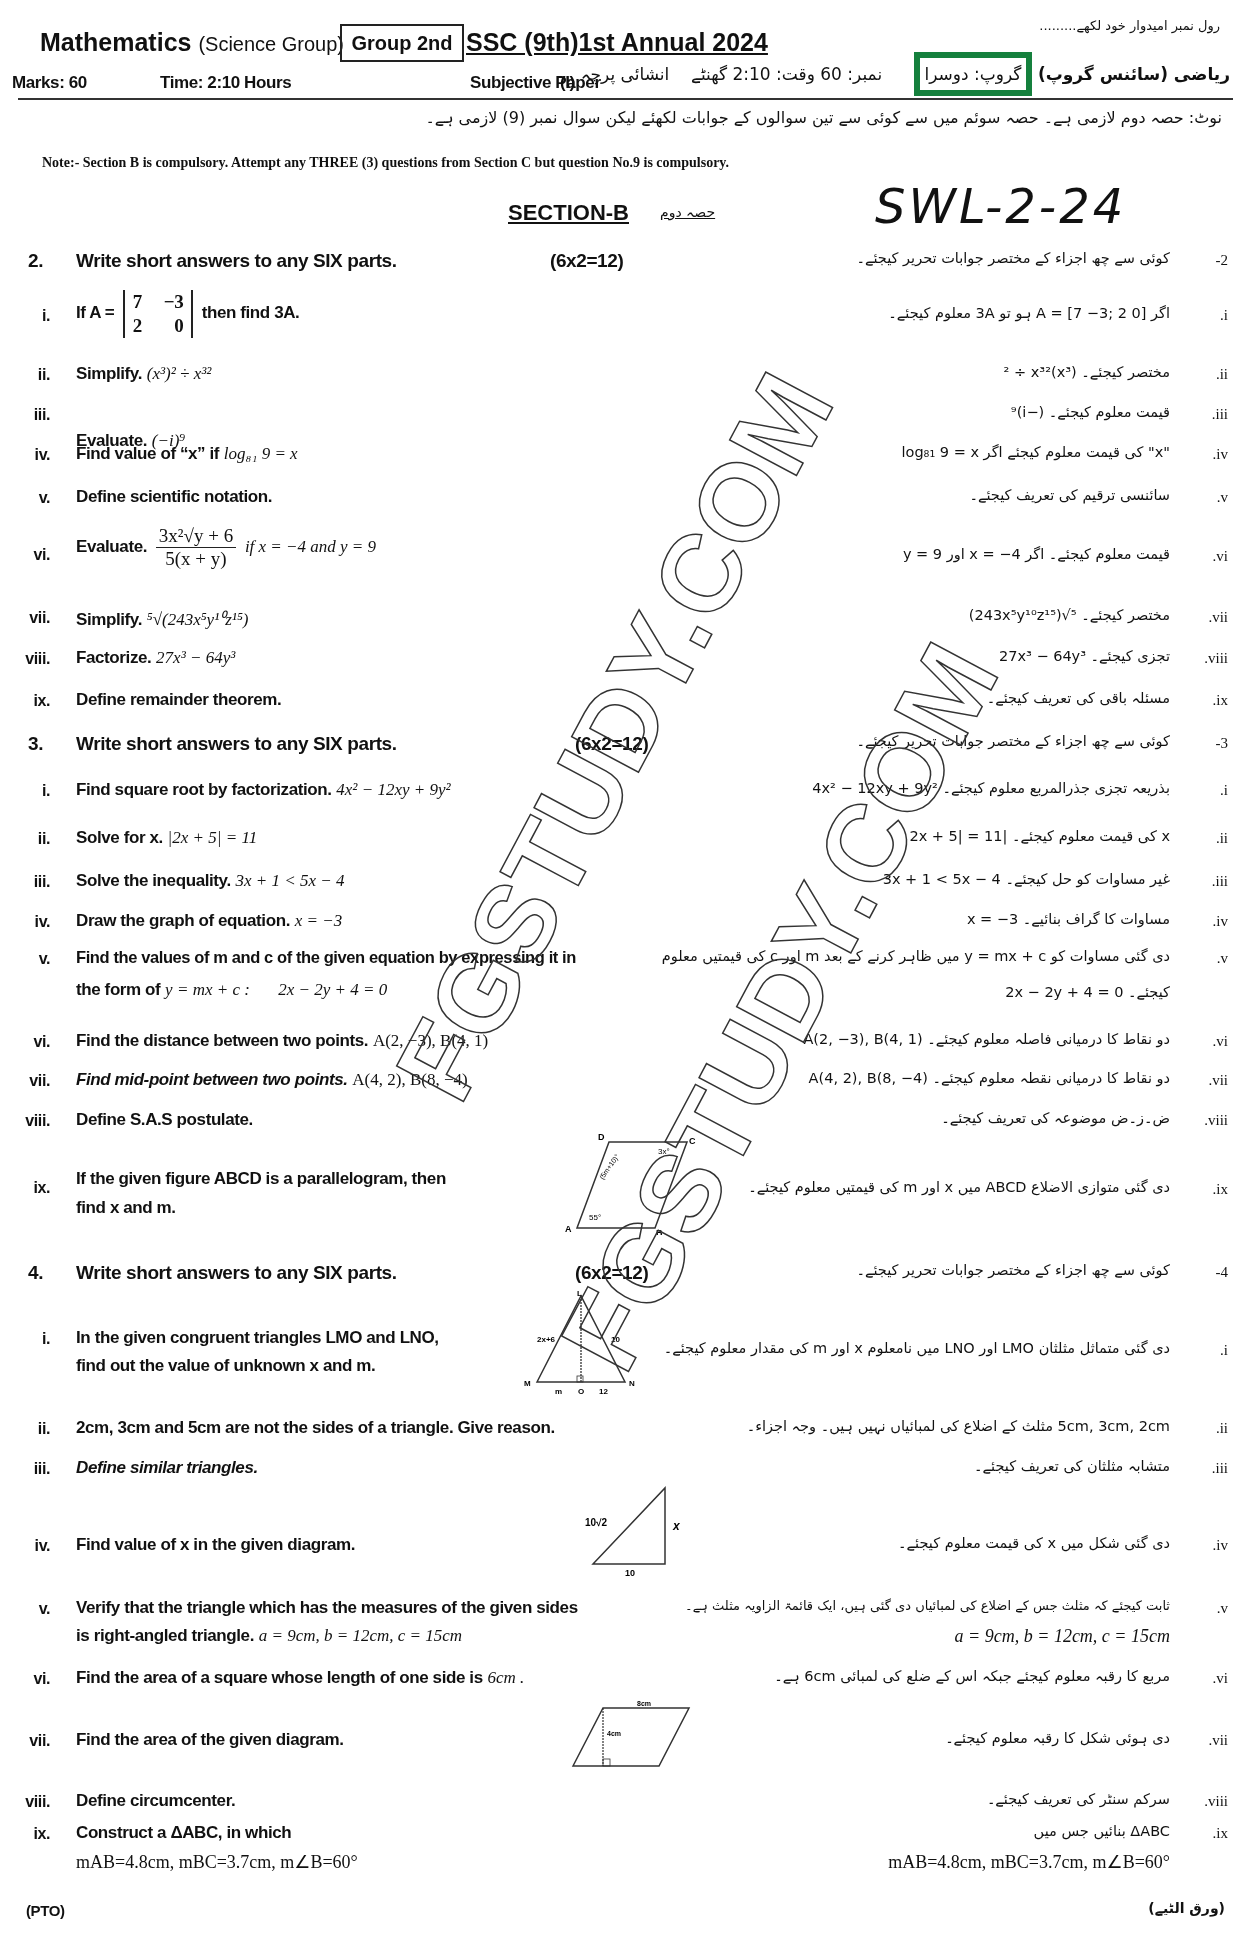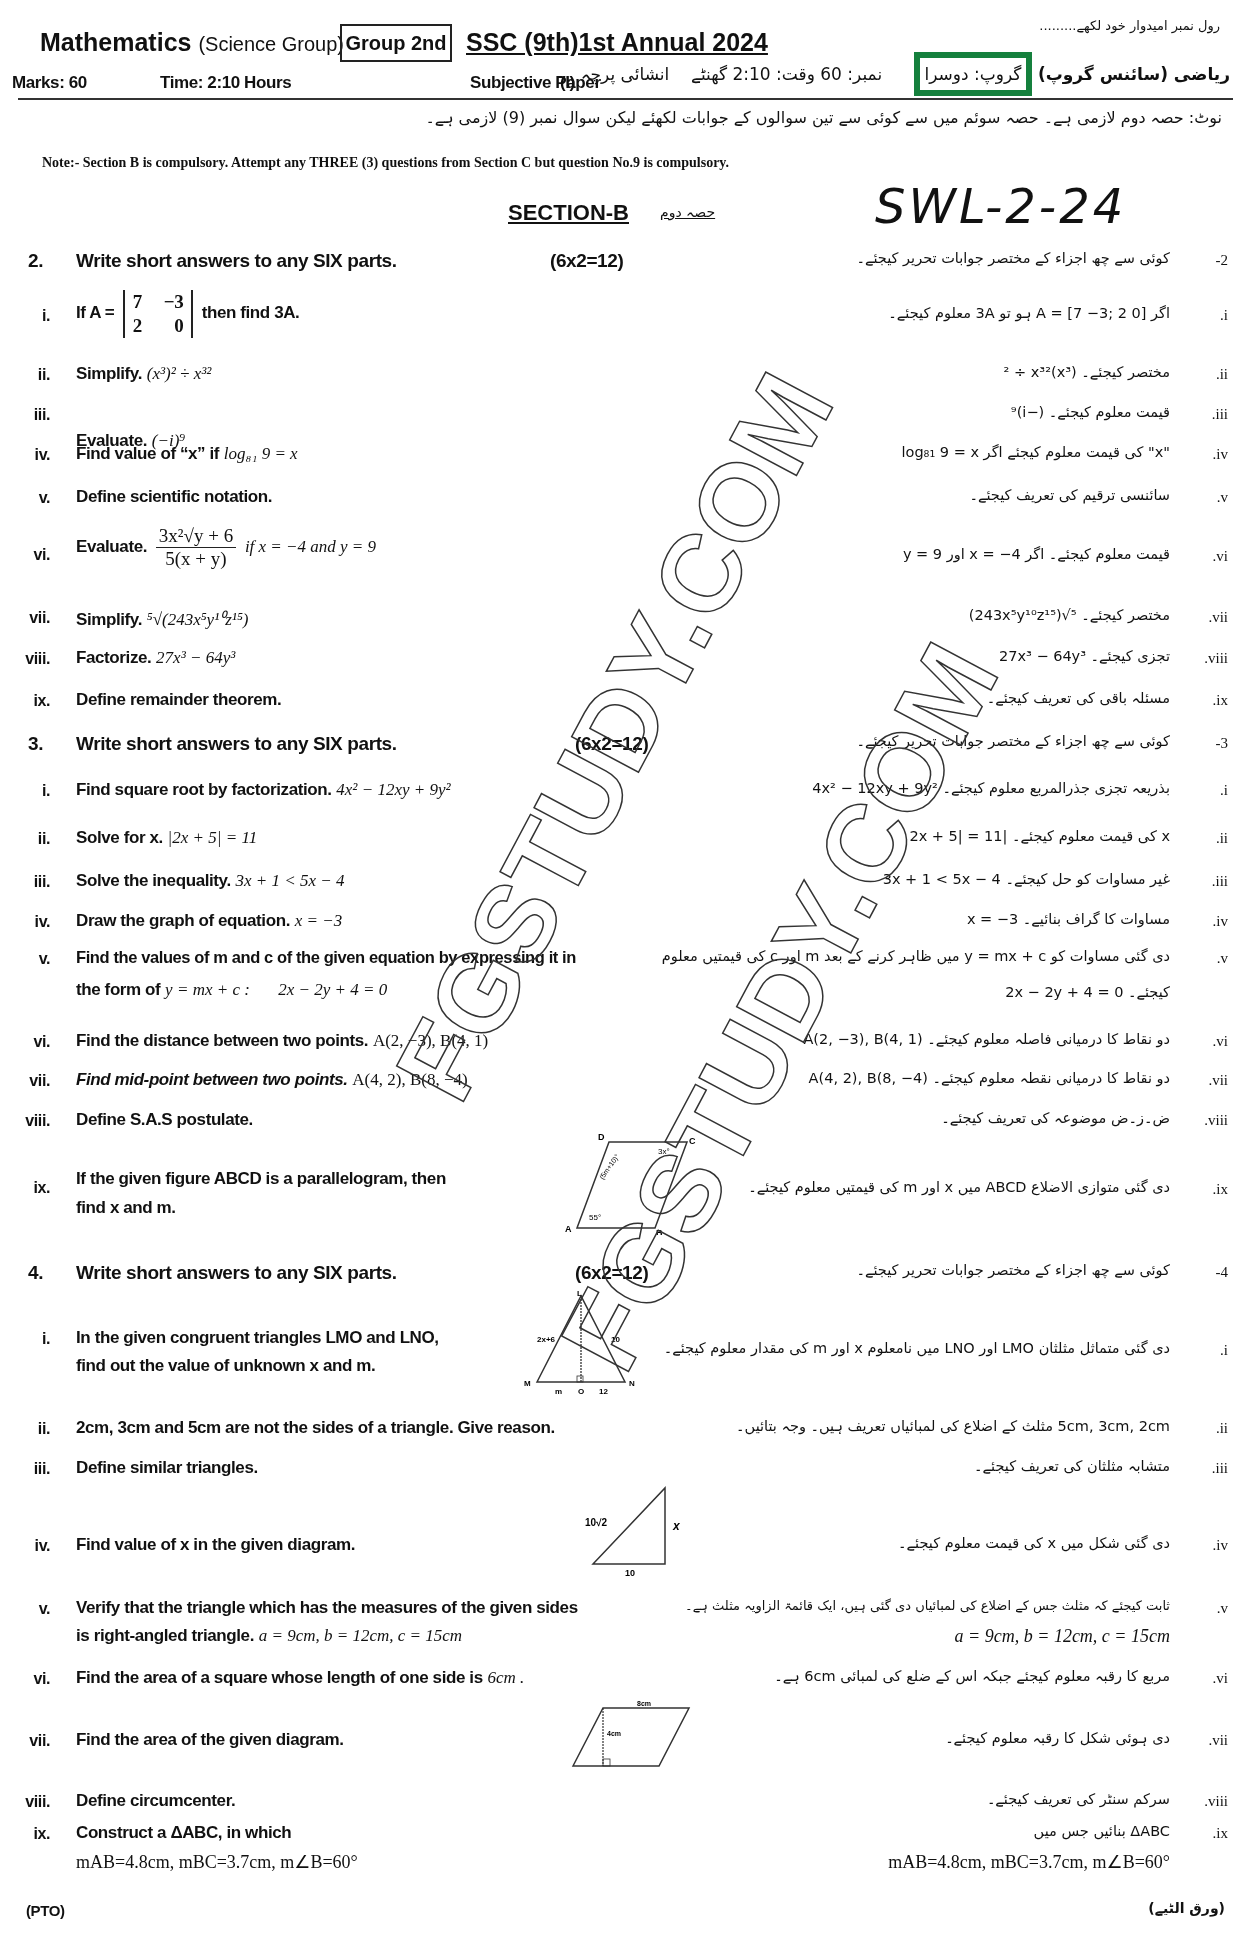--- a/index.html
+++ b/index.html
@@ -8,21 +8,21 @@
 
   .abs { position: absolute; }
   .cond { font-family: "Liberation Sans", sans-serif; font-weight: bold; letter-spacing: -0.4px; }
   .serif { font-family: "Liberation Serif", serif; }
   .math { font-family: "Liberation Serif", serif; font-style: italic; }
   .urdu { font-family: "DejaVu Sans", sans-serif; direction: rtl; text-align: right; }
 
   
   .title-subject { left: 40px; top: 28px; font-size: 25px; font-weight: bold; }
   .title-subject .grp { font-weight: normal; font-size: 20px; }
-  .group-box { left: 340px; top: 24px; width: 112px; height: 38px; border: 2px solid #222; font-size: 20px; font-weight: bold; display:flex; align-items:center; justify-content:center; }
+  .group-box { left: 340px; top: 24px; width: 124px; height: 38px; border: 2px solid #222; font-size: 20px; font-weight: bold; display:flex; align-items:center; justify-content:center; }
   .exam-title { left: 466px; top: 28px; font-size: 25px; font-weight: bold; text-decoration: underline; }
   .marks { left: 12px; top: 73px; font-size: 17px; }
   .time { left: 160px; top: 73px; font-size: 17px; }
   .subj { left: 430px; top: 73px; font-size: 17px; margin-left: 40px; }
   .paper-no { left: 560px; top: 73px; font-size: 17px; }
   .urdu-roll { right: 30px; top: 18px; font-size: 13px; }
   .urdu-head { right: 20px; top: 64px; font-size: 17px; }
   .urdu-head .box { border: 6px solid #15803d; padding: 6px 5px; margin-left: 26px; }
   .hr1 { left: 18px; top: 98px; width: 1215px; height: 2px; background: #333; }
   .urdu-note { right: 28px; top: 108px; font-size: 16px; }
@@ -233,25 +233,25 @@
   <text x="63" y="104" font-size="8" font-weight="bold">O</text>
   <text x="114" y="96" font-size="8" font-weight="bold">N</text>
   <text x="22" y="52" font-size="8" font-weight="bold">2x+6</text>
   <text x="96" y="52" font-size="8" font-weight="bold">10</text>
   <text x="40" y="104" font-size="8" font-weight="bold">m</text>
   <text x="84" y="104" font-size="8" font-weight="bold">12</text>
 </svg>
 
 <div class="abs cond qnum" style="left:10px; top:1420px;">ii.</div>
 <div class="abs cond qtext" style="left:76px; top:1418px;">2cm, 3cm and 5cm are not the sides of a triangle. Give reason.</div>
-<div class="abs urdu urdu-q" style="top:1418px;">5cm, 3cm, 2cm مثلث کے اضلاع کی لمبائیاں تعریف ہیں۔ وجہ بتائیں۔</div>
+<div class="abs urdu urdu-q" style="top:1418px;">5cm, 3cm, 2cm مثلث کے اضلاع کی لمبائیاں نہیں ہیں۔ وجہ اجزاء۔</div>
 <div class="abs roman-r" style="top:1420px;">.ii</div>
 
 <div class="abs cond qnum" style="left:10px; top:1460px;">iii.</div>
-<div class="abs cond qtext" style="left:76px; top:1458px;">Define similar triangles.</div>
+<div class="abs cond qtext" style="left:76px; top:1458px;font-style:italic;">Define similar triangles.</div>
 <div class="abs urdu urdu-q" style="top:1458px;">متشابہ مثلثان کی تعریف کیجئے۔</div>
 <div class="abs roman-r" style="top:1460px;">.iii</div>
 
 <div class="abs cond qnum" style="left:10px; top:1537px;">iv.</div>
 <div class="abs cond qtext" style="left:76px; top:1535px;">Find value of x in the given diagram.</div>
 <div class="abs urdu urdu-q" style="top:1535px;">دی گئی شکل میں x کی قیمت معلوم کیجئے۔</div>
 <div class="abs roman-r" style="top:1537px;">.iv</div>
 <svg class="abs" style="left:585px; top:1480px;" width="110" height="100">
   <polygon points="8,84 80,8 80,84" fill="none" stroke="#333" stroke-width="1.5"></polygon>
   <text x="0" y="46" font-size="10" font-weight="bold">10√2</text>

